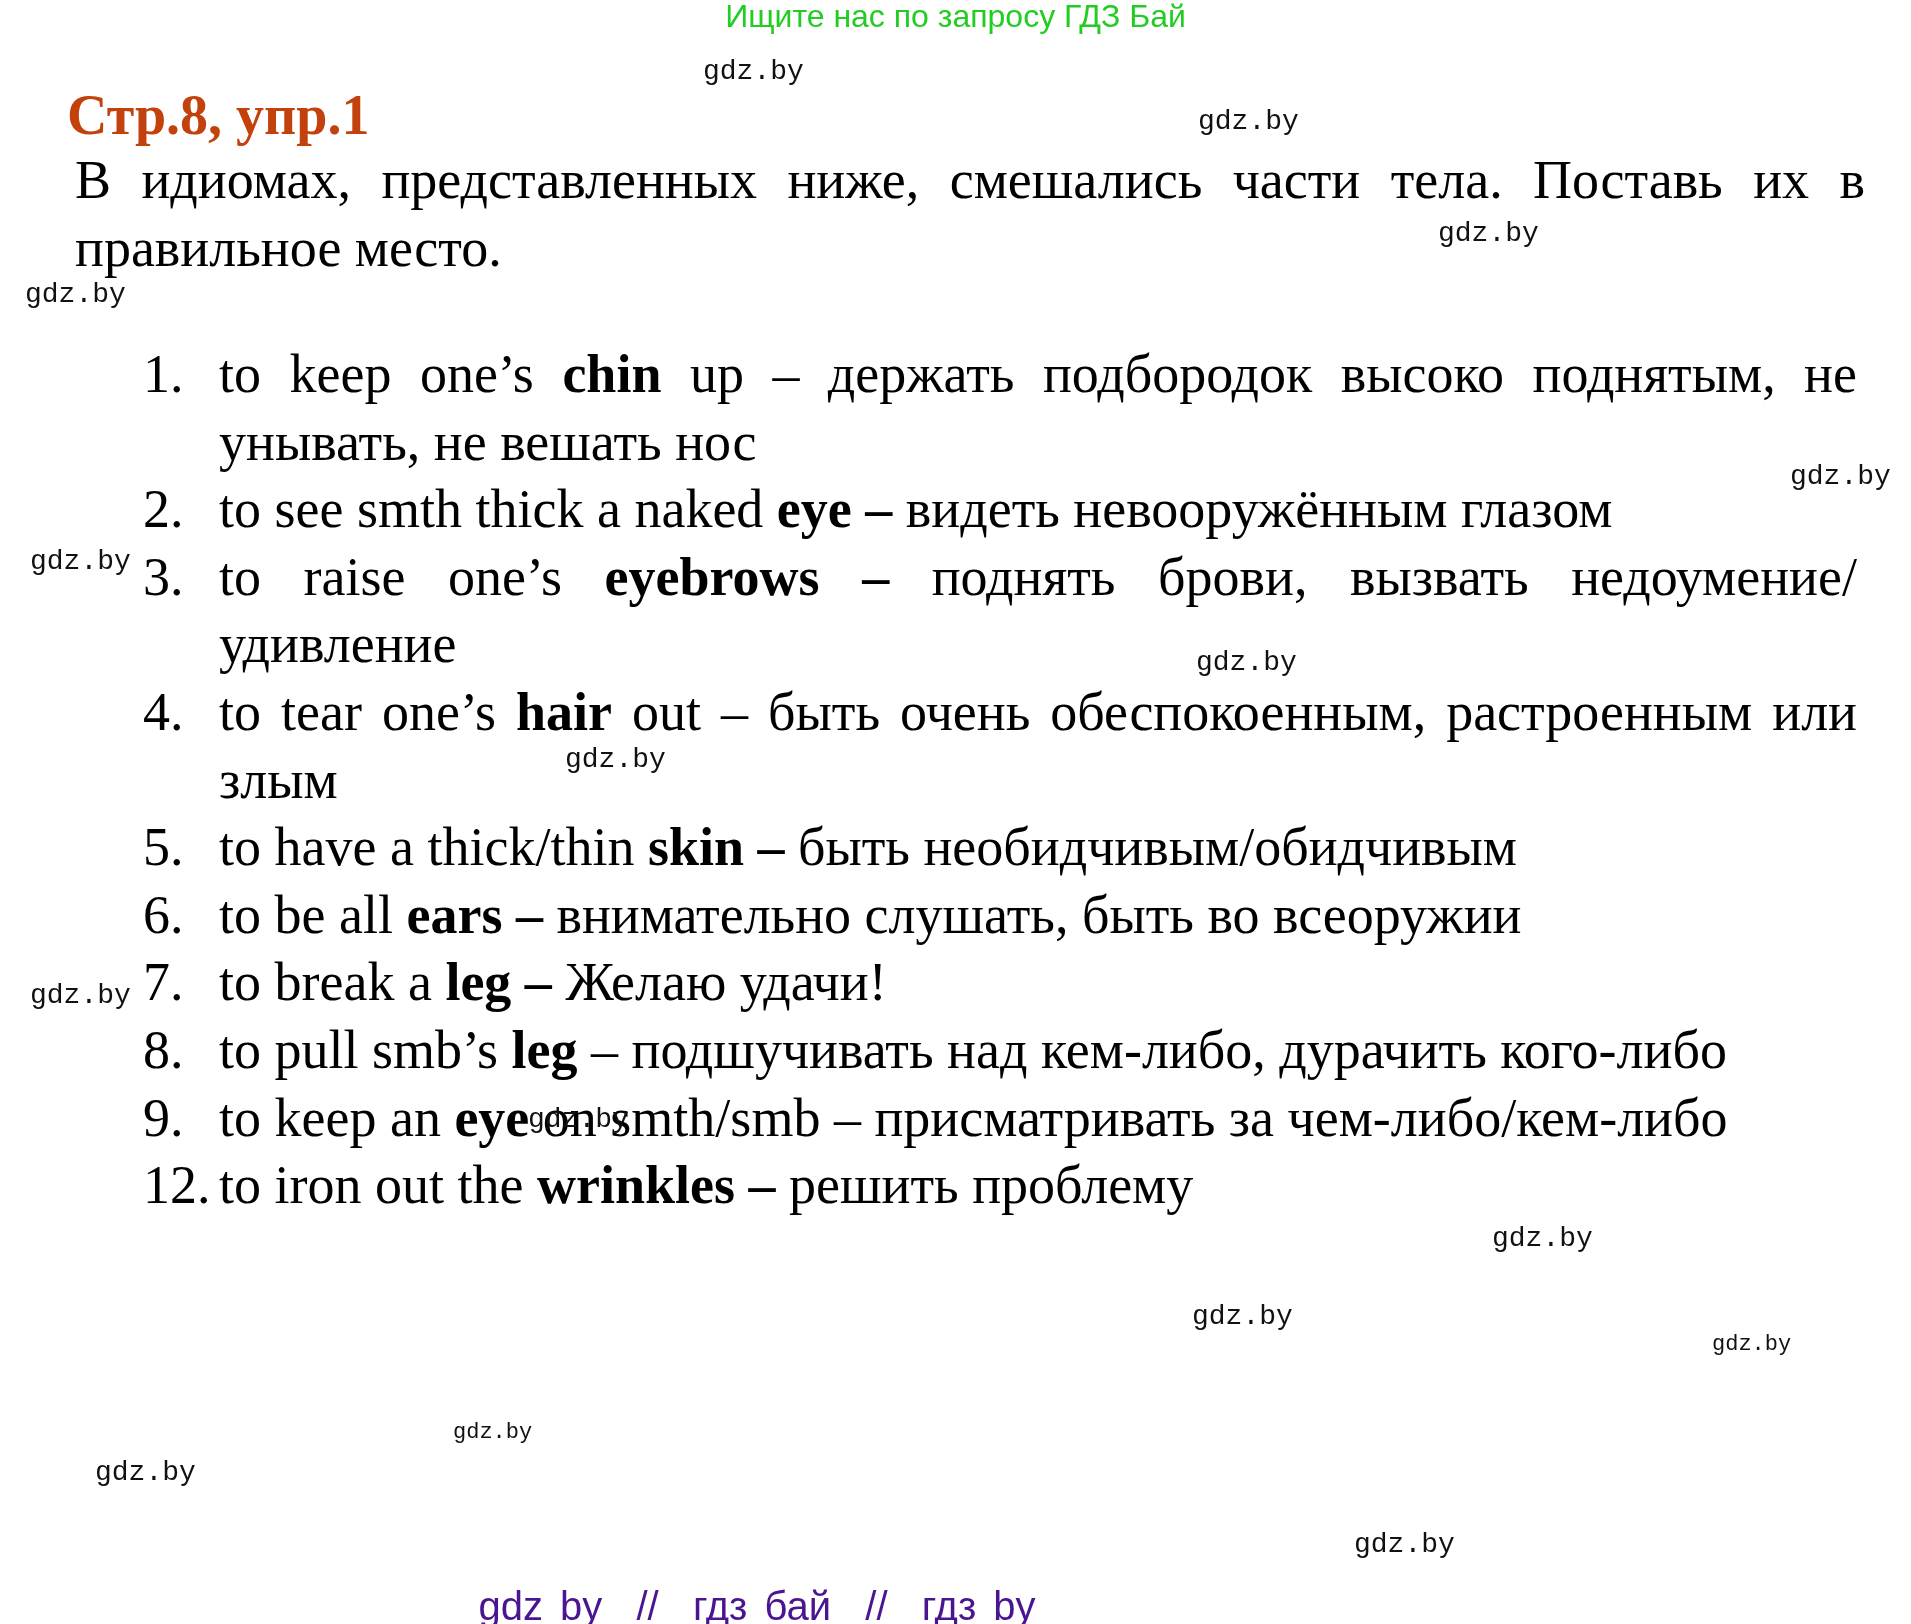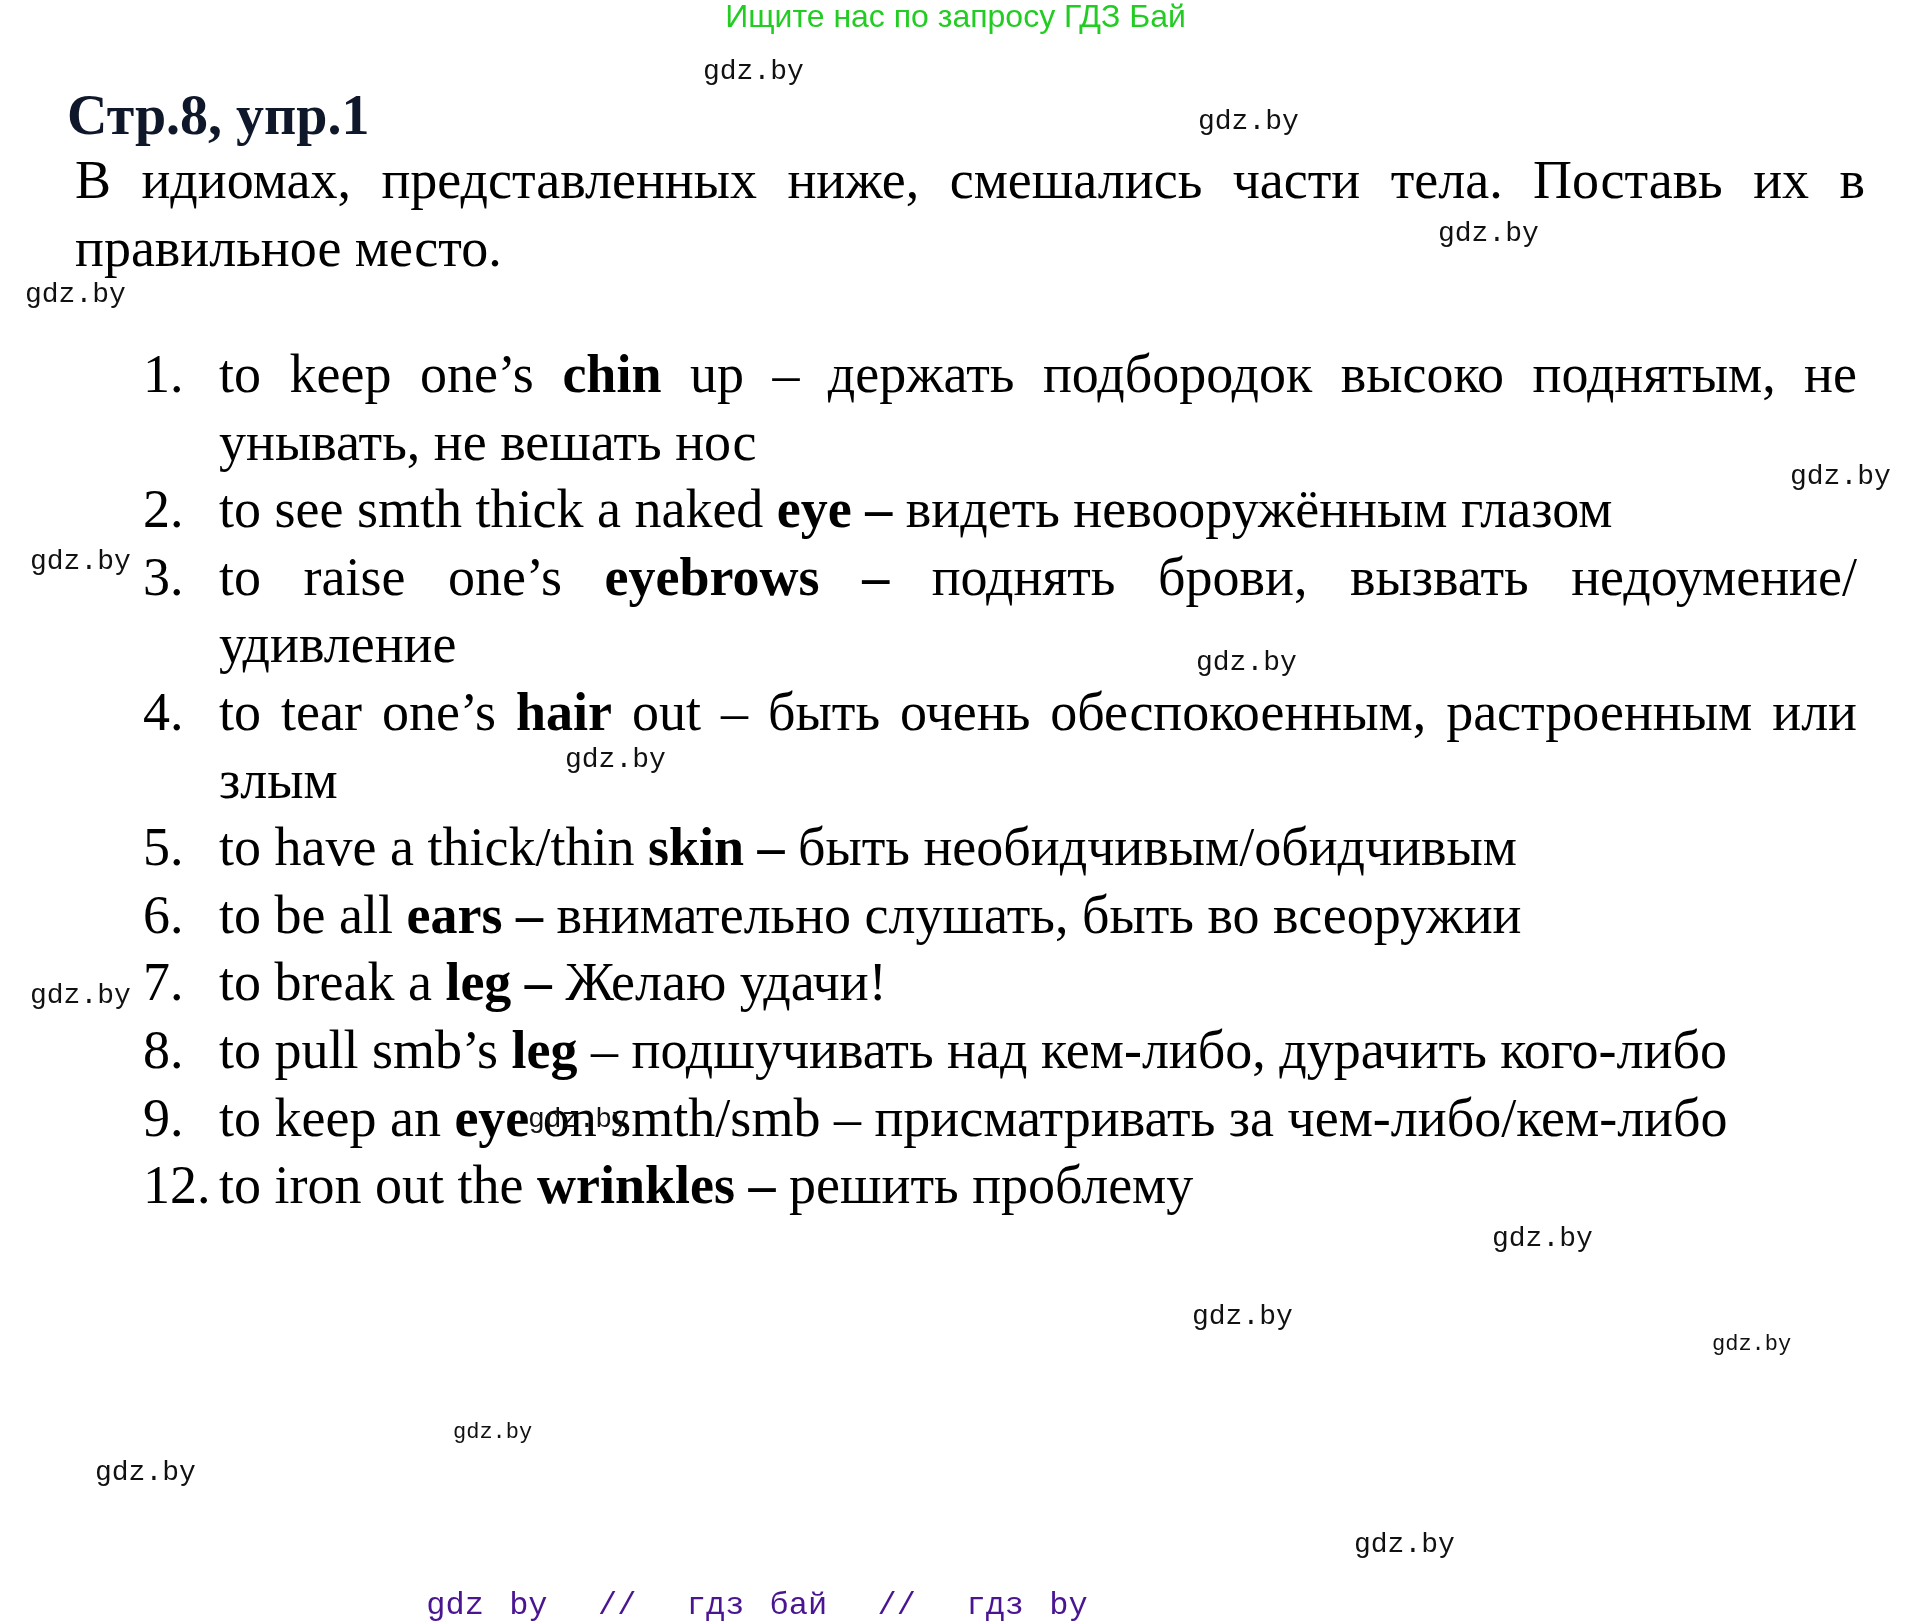--- a/index.html
+++ b/index.html
@@ -1,31 +1,31 @@
 <!DOCTYPE html>
 <html><head>
 <meta charset="utf-8">
 <style>
   html, body { margin:0; padding:0; background:#ffffff; }
   body { width:1911px; height:1624px; position:relative; overflow:hidden; }
   .banner { position:absolute; left:0; width:1911px; top:-4px; text-align:center;
     font-family:"Liberation Sans", sans-serif; font-size:32px; color:#22cc22; line-height:40px; }
   .heading { position:absolute; left:67px; top:83px; font-family:"Liberation Serif", serif;
-    font-weight:bold; font-size:56px; line-height:64px; color:#0f172a; margin:0; }
+    font-weight:bold; font-size:56px; line-height:64px; color:#c2410c; margin:0; }
   .intro { position:absolute; left:67px; width:1790px; top:138px; font-family:"Liberation Serif", serif;
     font-size:54px; line-height:68px; color:#000; text-align:justify; margin:8px; }
   .list { position:absolute; left:143px; width:1714px; top:341px; margin:0; padding:0; list-style:none;
     font-family:"Liberation Serif", serif; font-size:54px; line-height:67.6px; color:#000; }
   .list li { position:relative; padding-left:76px; text-align:justify; }
   .list li .num { position:absolute; left:0; top:0; }
   .list li b { font-weight:bold; }
   .wm { position:absolute; font-family:Liberation Mono, monospace; font-size:28px; color:#111; line-height:28px; }
   .wm.small { font-size:22px; line-height:22px; }
   .footer { position:absolute; left:0; width:1514px; top:1588px; text-align:center;
-    font-family:Liberation Mono, monospace; font-size:32px; color:#4a1590; line-height:36px; word-spacing:6px; }
+    font-family:Liberation Sans, sans-serif; font-size:40px; color:#4a1590; line-height:36px; word-spacing:6px; }
 </style>
 </head>
 <body>
 
 <div class="banner">Ищите нас по запросу ГДЗ Бай</div>
 
 <h1 class="heading">Стр.8, упр.1</h1>
 
 <p class="intro">В идиомах, представленных ниже, смешались части тела. Поставь их в правильное место.</p>
 

